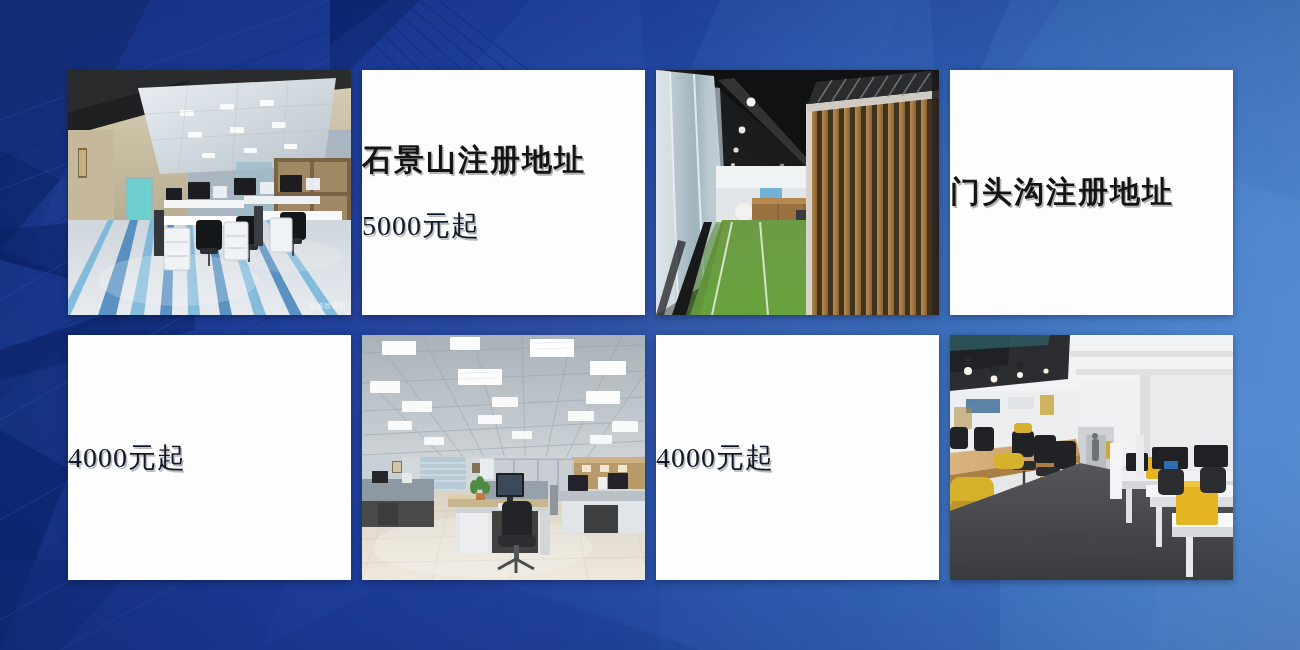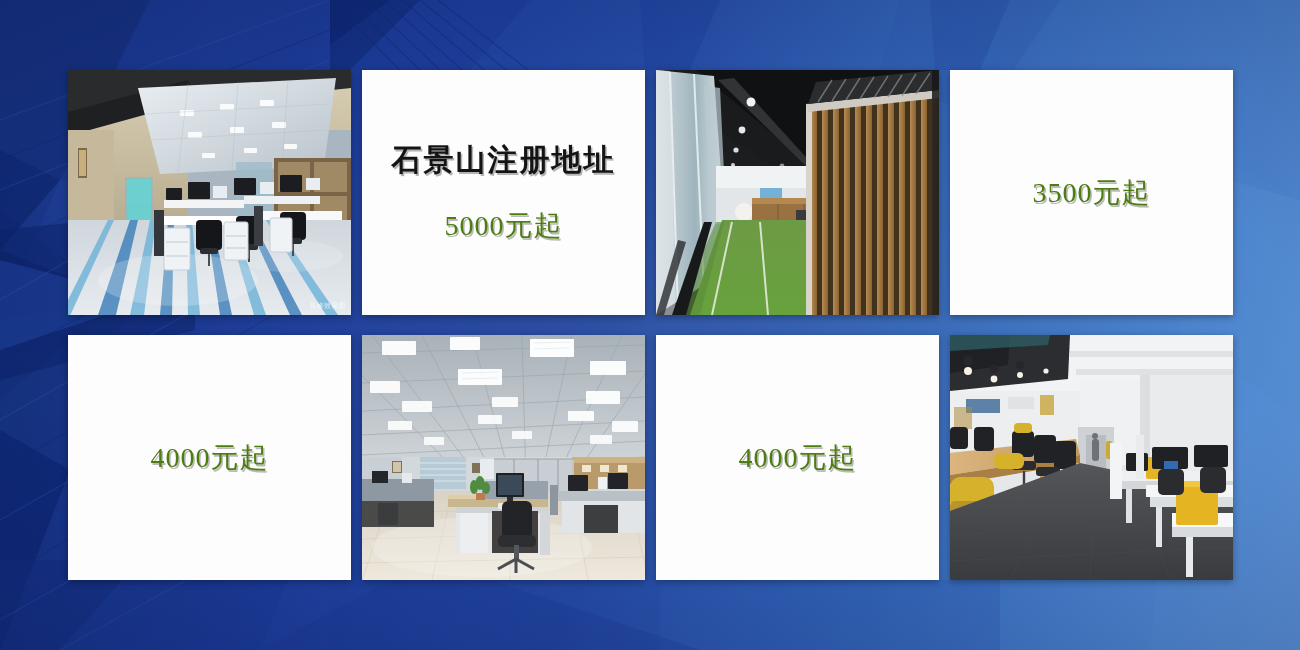--- a/index.html
+++ b/index.html
@@ -39,36 +39,36 @@
     row-gap: 20px;
   }
   .card {
     position: relative;
     overflow: hidden;
     background: #ffffff;
     box-shadow: 0 2px 7px rgba(0,0,10,0.33);
   }
   .card.text-card {
     display: flex; flex-direction: column;
-    align-items: center; justify-content: center;
+    align-items: flex-start; justify-content: center;
     gap: 26px;
     background: #fdfdfd;
   }
   .card-title {
     font-size: 30px;
     font-weight: bold;
     color: #141414;
     letter-spacing: 2px;
     text-shadow: 1.5px 1.5px 0 rgba(120,120,120,0.55);
     white-space: nowrap;
   }
   .card-price {
     font-size: 28px;
     font-weight: normal;
-    color: #4d7c0f;
+    color: #0f172a;
     letter-spacing: 1px;
     text-shadow: 1.5px 1.5px 0 rgba(120,120,120,0.5);
     white-space: nowrap;
   }
   .photo { position: absolute; inset: 0; }
   .photo svg { display: block; width: 100%; height: 100%; }
   .wm {
     position: absolute; right: 5px; bottom: 4px;
     font-family: "Liberation Sans", sans-serif;
     font-size: 7px; color: rgba(255,255,255,0.72);
@@ -408,21 +408,21 @@
             <line x1="246" y1="26" x2="260" y2="4"></line>
             <line x1="260" y1="24" x2="274" y2="3"></line>
           </g>
 
           <rect x="276" y="0" width="7" height="245" fill="#17181a" opacity=".85"></rect>
         </svg>
       </div>
     </div>
 
     <div class="card text-card">
-      <div class="card-price">3500元起</div>
+      <div class="card-title">门头沟注册地址</div>
     </div>
 
     <div class="card text-card">
       <div class="card-price">4000元起</div>
     </div>
 
     <div class="card">
       <div class="photo">
         <svg viewBox="0 0 283 245" preserveAspectRatio="none">
           <defs>

